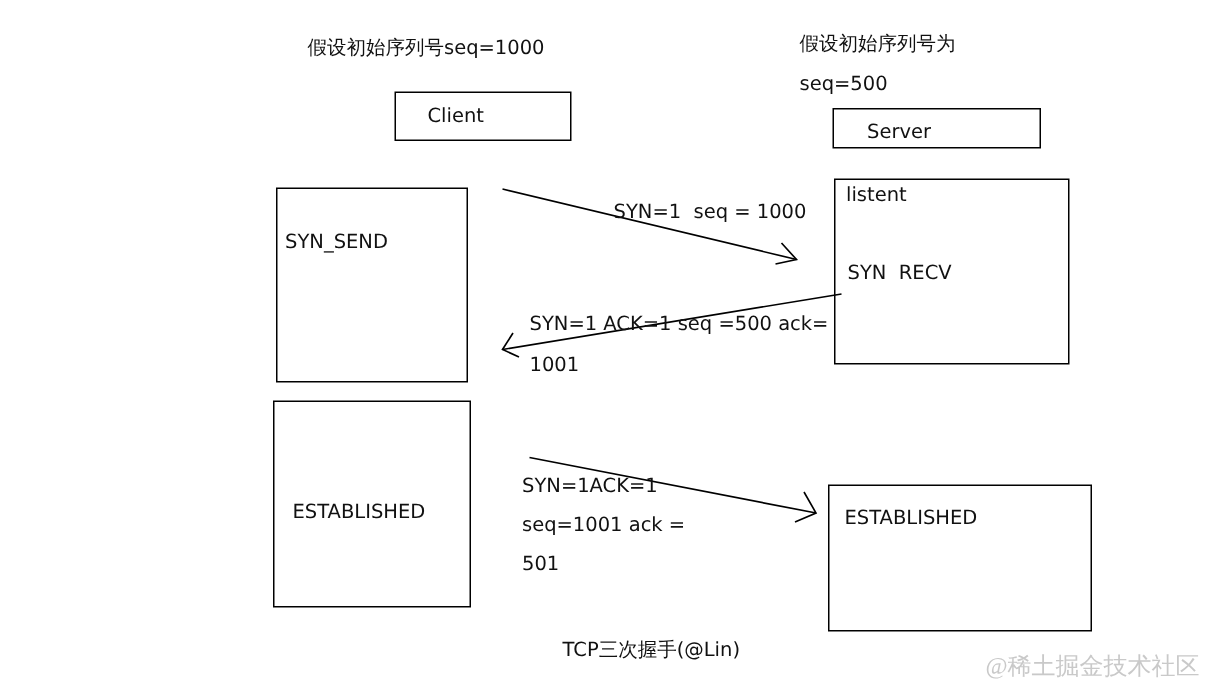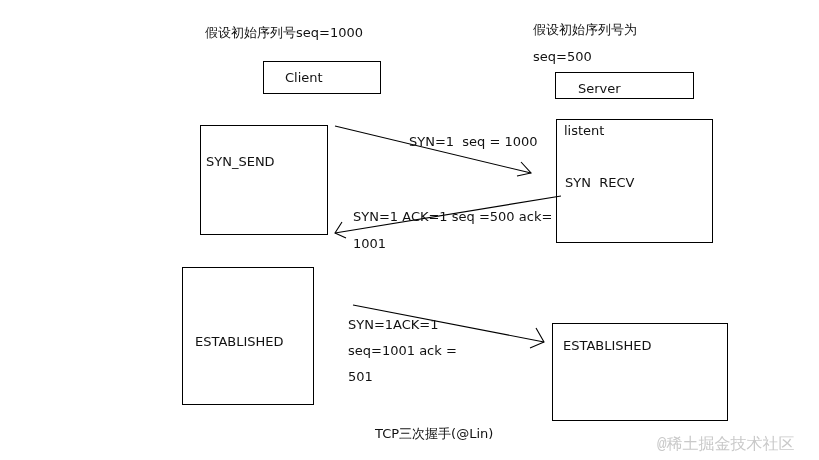--- a/index.html
+++ b/index.html
@@ -1,31 +1,31 @@
 <!DOCTYPE html>
 <html><head>
   <meta charset="utf-8">
   <style>
     html, body { margin: 0; padding: 0; background: #ffffff; }
     body { width: 819px; height: 460px; position: relative; overflow: hidden;
            font-family: "DejaVu Sans", "Liberation Sans", sans-serif; color: #111; }
     .txt { position: absolute; font-size: 13px; white-space: nowrap; line-height: 18px; }
     .box { position: absolute; border: 1.3px solid #000; box-sizing: border-box; background: transparent; }
     svg.lines { position: absolute; left: 0; top: 0; width: 819px; height: 460px; pointer-events: none; }
-    .wm { position: absolute; font-family: Liberation Mono, monospace; font-size: 16px; color: #c9c9c9; white-space: nowrap; }
+    .wm { position: absolute; font-family: Liberation Serif, serif; font-size: 16px; color: #c9c9c9; white-space: nowrap; }
   </style>
 </head>
 <body>
 
 <div class="txt" style="left:205px; top:24px;">假设初始序列号seq=1000</div>
 <div class="box" style="left:215px; top:61px; width:118px; height:33px;margin-left:48px;">
   <div class="txt" style="left:21px; top:7px;">Client</div>
 </div>
 
-<div class="box" style="left:200px; top:125px; width:128px; height:110px;">
+<div class="box" style="left:184px; top:125px; width:128px; height:130px;">
   <div class="txt" style="left:5px; top:27px;">SYN_SEND</div>
 </div>
 
 <div class="box" style="left:182px; top:267px; width:132px; height:138px;">
   <div class="txt" style="left:12px; top:65px;">ESTABLISHED</div>
 </div>
 
 <div class="txt" style="left:533px; top:21px;">假设初始序列号为</div>
 <div class="txt" style="left:533px; top:48px;">seq=500</div>
 <div class="box" style="left:555px; top:72px; width:139px; height:27px;">

